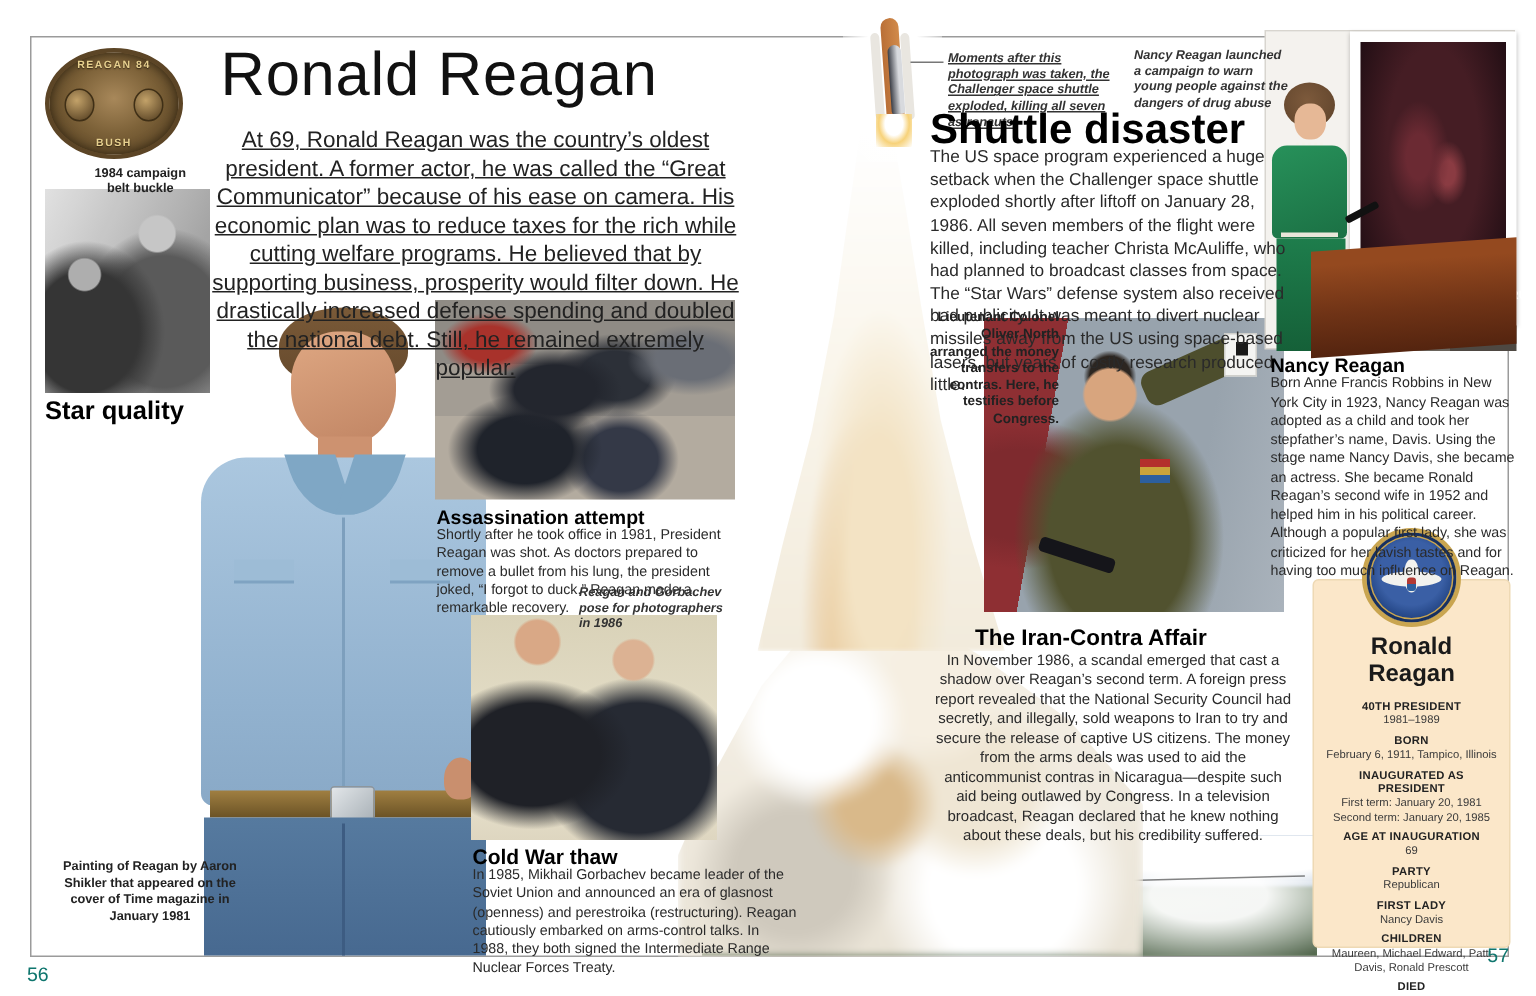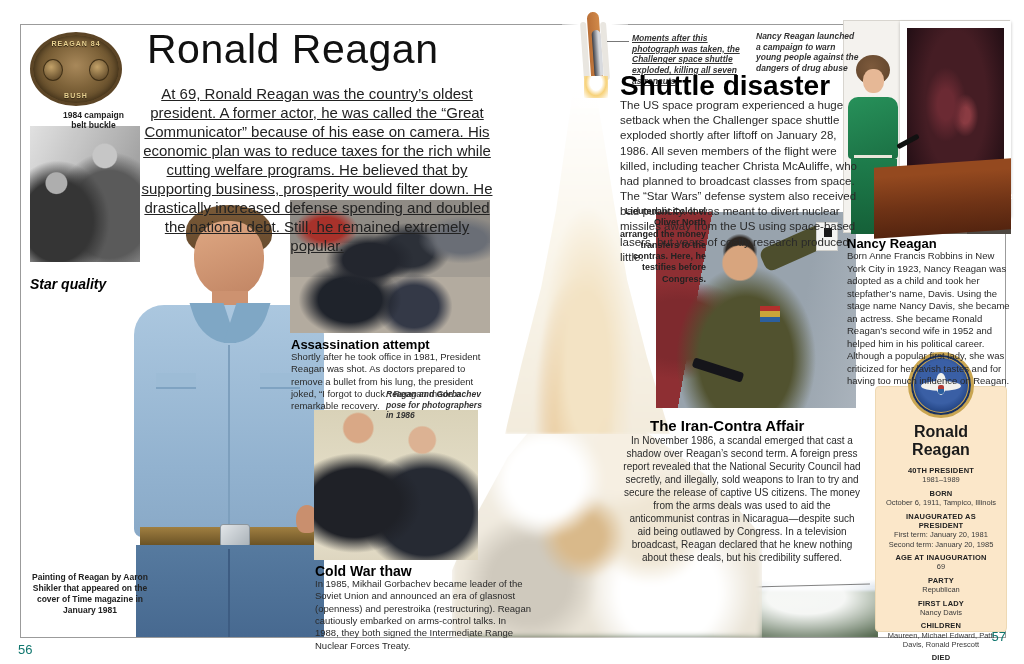--- a/index.html
+++ b/index.html
@@ -183,39 +183,39 @@
       <span class="bface"></span>
     </span>
     <span class="btxt">BUSH</span>
   </div>
   <div class="abs cap-b" style="left:22px; top:110px; width:108px; font-size:8.5px; text-align:center; line-height:1.2;padding-left:35px;">1984 campaign belt buckle</div>
 
   <h1 class="abs title" style="font-weight:normal;">Ronald Reagan</h1>
   <p class="abs intro">At 69, Ronald Reagan was the country’s oldest president. A former actor, he was called the “Great Communicator” because of his ease on camera. His economic plan was to reduce taxes for the rich while cutting welfare programs. He believed that by supporting business, prosperity would filter down. He drastically increased defense spending and doubled the national debt. Still, he remained extremely popular.</p>
 
   <div class="abs chimp"></div>
-  <div class="abs h-sec" style="left:30px; top:276px; font-size:14px;font-style:italic;">Star quality</div>
+  <div class="abs h-sec" style="left:30px; top:264px; font-size:17px;">Star quality</div>
 
   <div class="abs paint">
     <div class="hair"></div>
     <div class="face"></div>
     <div class="neck"></div>
     <div class="shirt"></div>
     <div class="col-l"></div>
     <div class="col-r"></div>
     <div class="placket"></div>
     <div class="pock" style="left:28px;"></div>
     <div class="pock" style="left:132px;"></div>
     <div class="belt"></div>
     <div class="bkl"></div>
     <div class="jeans"></div>
     <div class="seam"></div>
     <div class="hand"></div>
   </div>
-  <div class="abs cap-b" style="left:26px; top:572px; width:128px; font-size:8.5px; text-align:center; line-height:1.3;">Painting of Reagan by Aaron Shikler that appeared on the cover of Time magazine in January 1981</div>
+  <div class="abs cap-b" style="left:36px; top:572px; width:128px; font-size:8.5px; text-align:center; line-height:1.3;">Painting of Reagan by Aaron Shikler that appeared on the cover of Time magazine in January 1981</div>
 
   <div class="abs assn"></div>
   <div class="abs h-sec" style="left:291px; top:337px; font-size:13px;">Assassination attempt</div>
   <div class="abs body-txt" style="left:291px; top:351px; width:208px; font-size:9.5px; line-height:1.3;">Shortly after he took office in 1981, President Reagan was shot. As doctors prepared to remove a bullet from his lung, the president joked, “I forgot to duck.” Reagan made a remarkable recovery.</div>
 
   <div class="abs cap-i" style="left:386px; top:389px; width:100px; font-size:8.5px; line-height:1.25;">Reagan and Gorbachev pose for photographers in 1986</div>
   <div class="abs gorb"></div>
   <div class="abs h-sec" style="left:315px; top:563px; font-size:14px;">Cold War thaw</div>
   <div class="abs body-txt" style="left:315px; top:578px; width:216px; font-size:9.5px; line-height:1.3;">In 1985, Mikhail Gorbachev became leader of the Soviet Union and announced an era of glasnost (openness) and perestroika (restructuring). Reagan cautiously embarked on arms-control talks. In 1988, they both signed the Intermediate Range Nuclear Forces Treaty.</div>
 
@@ -290,21 +290,21 @@
     <div class="eag-s"></div>
   </div>
   <div class="abs factbox">
     <div class="fb-title">Ronald Reagan</div>
     <div>
       <div class="fb-label">40TH PRESIDENT</div>
       <div class="fb-val"><span>1981–1989</span><div></div></div>
     </div>
     <div>
       <div class="fb-label">BORN</div>
-      <div class="fb-val"><span>October 6, 1911, Tampico, Illinois</span><div></div></div>
+      <div class="fb-val"><span>February 6, 1911, Tampico, Illinois</span><div></div></div>
     </div>
     <div>
       <div class="fb-label">INAUGURATED AS PRESIDENT</div>
       <div class="fb-val"><span>First term: January 20, 1981</span><div>Second term: January 20, 1985</div></div>
     </div>
     <div>
       <div class="fb-label">AGE AT INAUGURATION</div>
       <div class="fb-val"><span>69</span><div></div></div>
     </div>
     <div>

